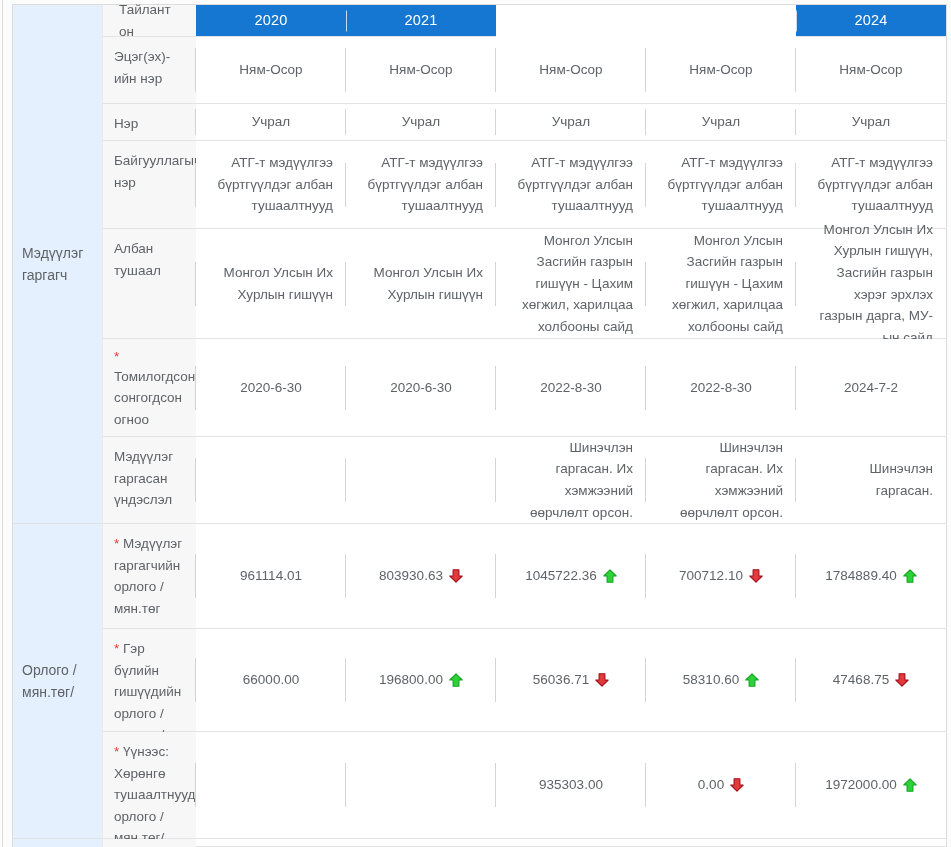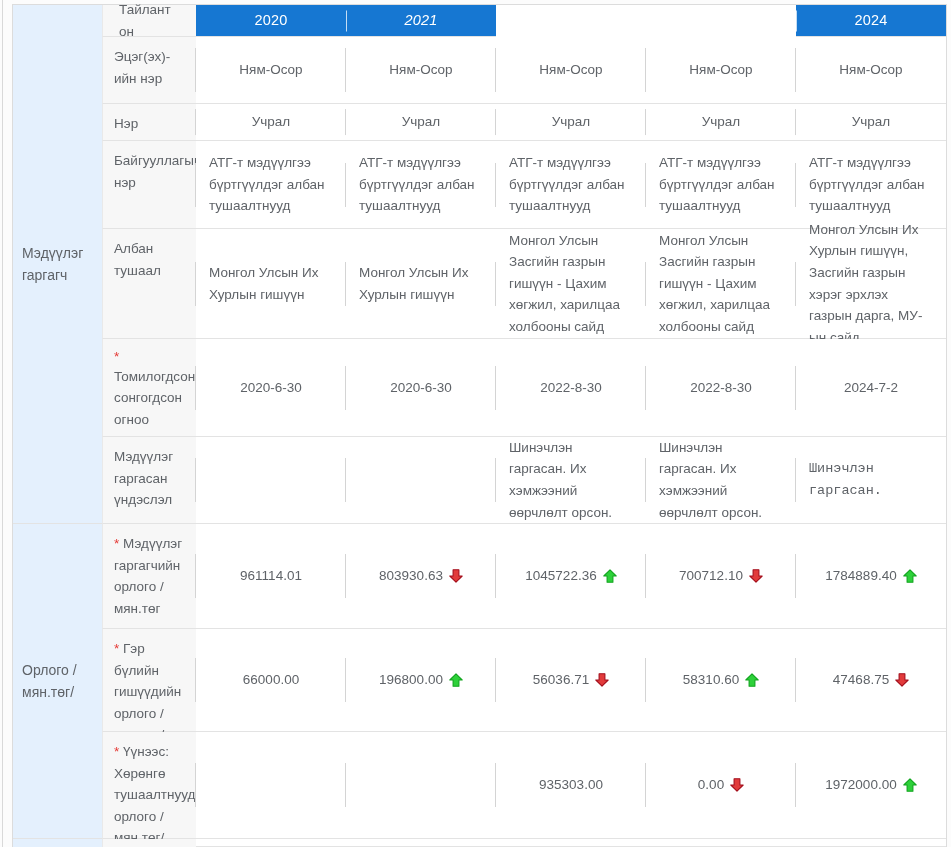--- a/index.html
+++ b/index.html
@@ -60,21 +60,21 @@
   .cell.year.divided::before {
     content: "";
     position: absolute; left: 0; top: 50%;
     transform: translateY(-50%);
     width: 1px; height: 21px;
     background: rgba(255,255,255,.75);
   }
   .cell.data {
     background: #ffffff;
     display: flex; align-items: center; justify-content: center;
-    text-align: left;
+    text-align: right;
     padding: 6px 13px;
   }
   .cell.data::before {
     content: "";
     position: absolute; left: -1px; top: 50%;
     transform: translateY(-50%);
     width: 1px; height: 44px;
     max-height: 72%;
     background: #d4d4d4;
   }
@@ -96,21 +96,21 @@
       <div class="cell group" style="grid-area: 8 / 1 / span 3;">
         <span>Орлого / мян.төг/</span>
       </div>
       <div class="cell group" style="grid-area: 11 / 1;"></div>
       <div class="cell label header-label" style="grid-area: 1 / 2; padding-left: 16px;">
         <span>Тайлант он</span>
       </div>
       <div class="cell year" style="grid-area: 1 / 3;">
         <span>2020</span>
       </div>
-      <div class="cell year divided" style="grid-area: 1 / 4; font-style: italic;">
+      <div class="cell year divided" style="grid-area: 1 / 4;">
         <span>2021</span>
       </div>
       <div class="cell year divided" style="grid-area: 1 / 5; margin-top: 48px;">
         <span>2022</span>
       </div>
       <div class="cell year divided" style="grid-area: 1 / 7;">
         <span>2024</span>
       </div>
       <div class="cell label" style="grid-area: 2 / 2;"><span>Эцэг(эх)-ийн нэр</span></div>
       <div class="cell data" style="grid-area: 2 / 3;">
@@ -256,21 +256,21 @@
       <div class="cell data" style="grid-area: 7 / 5;">
         <span class="valwrap">
           <span>Шинэчлэн гаргасан. Их хэмжээний өөрчлөлт орсон.</span>
         </span>
       </div>
       <div class="cell data" style="grid-area: 7 / 6;">
         <span class="valwrap">
           <span>Шинэчлэн гаргасан. Их хэмжээний өөрчлөлт орсон.</span>
         </span>
       </div>
-      <div class="cell data" style="grid-area: 7 / 7; font-family: Liberation Mono, monospace;">
+      <div class="cell data" style="grid-area: 7 / 7;">
         <span class="valwrap">
           <span>Шинэчлэн гаргасан.</span>
         </span>
       </div>
       <div class="cell label" style="grid-area: 8 / 2;"><span class="req">* </span><span>Мэдүүлэг гаргагчийн орлого / мян.төг</span></div>
       <div class="cell data" style="grid-area: 8 / 3;">
         <span class="valwrap">
           <span>961114.01</span>
         </span>
       </div>

